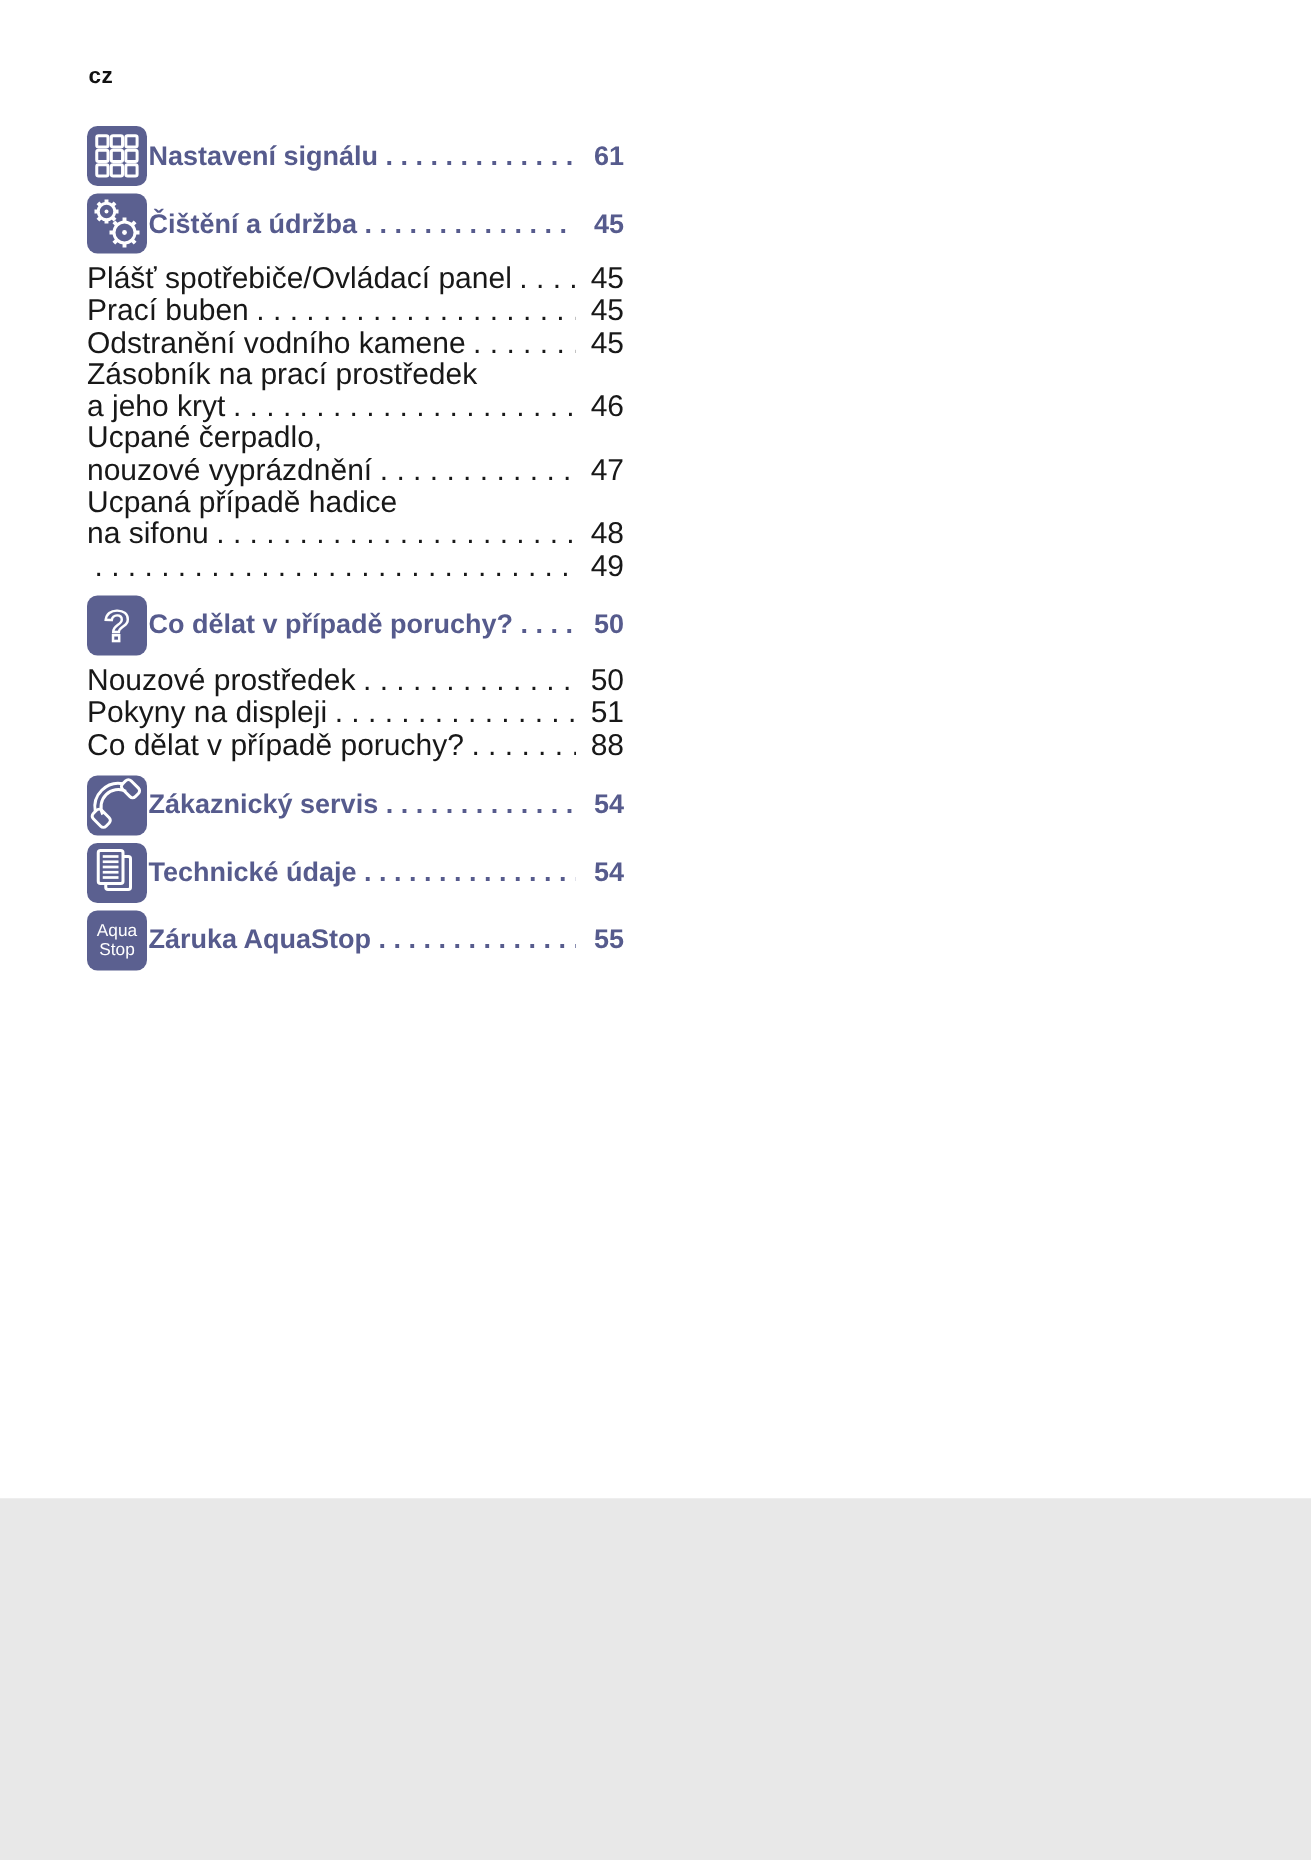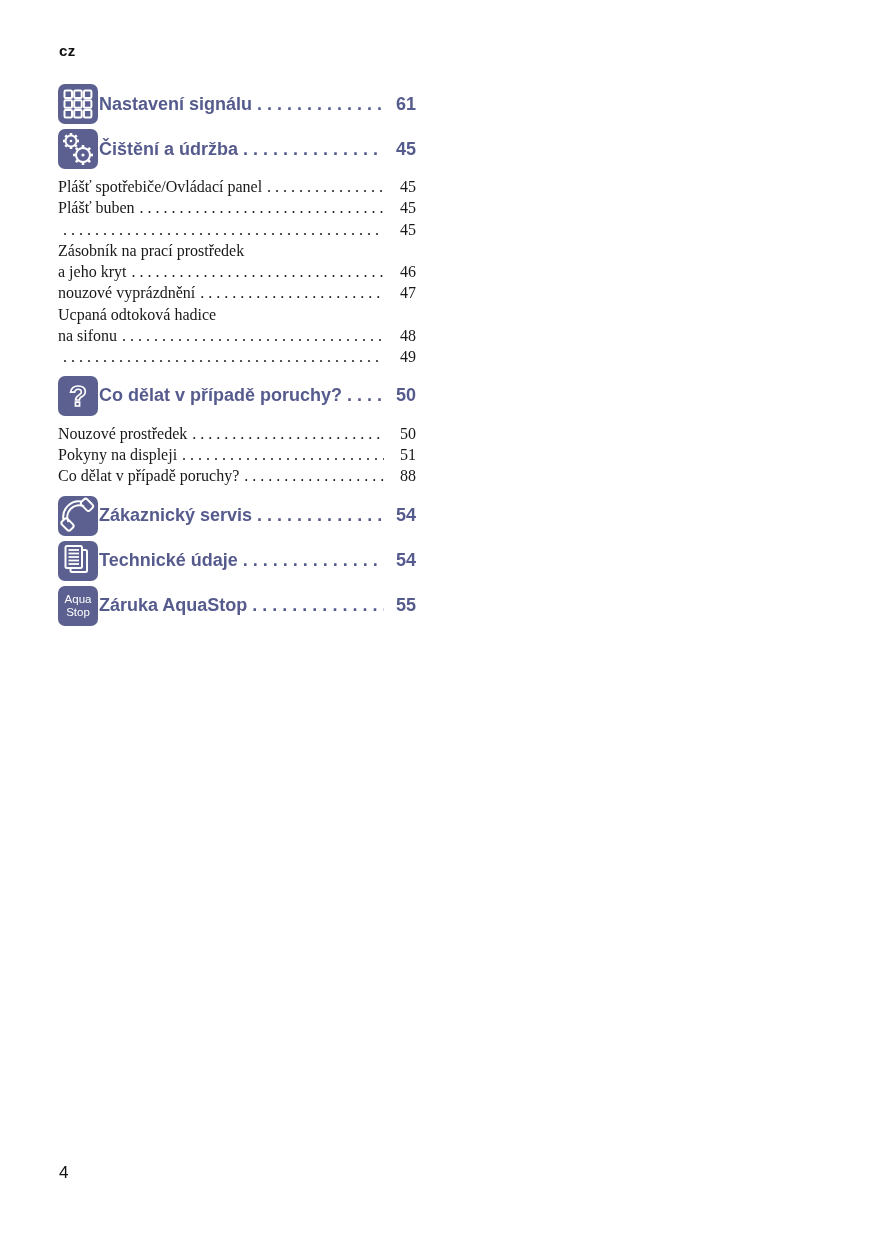--- a/index.html
+++ b/index.html
@@ -1,30 +1,30 @@
 <!DOCTYPE html>
 <html style="--accent: #5b6090; --heading_text: #565b8d; --body_text: #181818;"><head>
 <meta charset="utf-8">
 <style>
   html,body{margin:0;padding:0;background:#e8e8e8;}
   .page{
-    position:relative;width:874px;height:1240px;background:#ffffff;
+    position:relative;width:874px;height:999px;background:#ffffff;
     font-family:"Liberation Sans",sans-serif;color:var(--body_text,#181818);
     overflow:hidden;margin:0 auto;
   }
   .locale{position:absolute;left:59px;top:42px;font-size:15px;font-weight:700;color:#121212;letter-spacing:.3px;}
   .toc{position:absolute;left:58px;top:84px;width:358px;}
   .sec{display:flex;align-items:center;gap:1px;height:40px;margin-bottom:5px;cursor:pointer;}
   .ic{flex:0 0 40px;width:40px;height:40px;border-radius:7px;background:var(--accent,#5b6090);}
   .ic svg{display:block;width:40px;height:40px;}
   .headline{flex:1 1 auto;display:flex;align-items:baseline;min-width:0;
     font-size:18px;font-weight:700;color:var(--heading_text,#575c8e);}
   .group{margin:7px 0 8px;}
   .group2{margin:7px 0 9px;}
-  .item{display:flex;align-items:center;min-width:0;font-size:16px;line-height:21.3px;cursor:pointer;font-family:Liberation Serif, serif;}
+  .item{display:flex;align-items:center;min-width:0;font-size:20px;line-height:21.3px;cursor:pointer;}
   .t{white-space:nowrap;}
   .lead{flex:1 1 auto;min-width:0;overflow:hidden;white-space:nowrap;padding-left:5px;}
   .pg{flex:0 0 auto;min-width:28px;text-align:right;padding-left:4px;}
   .pagenum{position:absolute;left:59px;top:1163px;font-size:17px;color:#121212;}
   .icon-stroke{stroke:#fff;fill:none;}
 </style>
 </head>
 <body>
 
 <div class="page">
@@ -92,43 +92,47 @@
       </span>
     </div>
 
     <div class="group">
       <div class="item">
         <span class="t">Plášť spotřebiče/Ovládací panel</span>
         <span class="lead">. . . . . . . . . . . . . . . . . . . . . . . . . . . . . . . . . . . . . . . . . . . . . . . . . . . . . . . . . . . .</span>
         <span class="pg">45</span>
       </div>
       <div class="item">
-        <span class="t">Plášť buben</span>
-        <span class="lead">. . . . . . . . . . . . . . . . . . . . . . . . . . . . . . . . . . . . . . . . . . . . . . . . . . . . . . . . . . . .</span>
-        <span class="pg">45</span>
-      </div>
-      <div class="item">
+        <span class="t">Prací buben</span>
+        <span class="lead">. . . . . . . . . . . . . . . . . . . . . . . . . . . . . . . . . . . . . . . . . . . . . . . . . . . . . . . . . . . .</span>
+        <span class="pg">45</span>
+      </div>
+      <div class="item">
+        <span class="t">Odstranění vodního kamene</span>
         <span class="lead">. . . . . . . . . . . . . . . . . . . . . . . . . . . . . . . . . . . . . . . . . . . . . . . . . . . . . . . . . . . .</span>
         <span class="pg">45</span>
       </div>
       <div class="item">
         <span class="t">Zásobník na prací prostředek</span>
       </div>
       <div class="item">
         <span class="t">a jeho kryt</span>
         <span class="lead">. . . . . . . . . . . . . . . . . . . . . . . . . . . . . . . . . . . . . . . . . . . . . . . . . . . . . . . . . . . .</span>
         <span class="pg">46</span>
       </div>
       <div class="item">
+        <span class="t">Ucpané čerpadlo,</span>
+      </div>
+      <div class="item">
         <span class="t">nouzové vyprázdnění</span>
         <span class="lead">. . . . . . . . . . . . . . . . . . . . . . . . . . . . . . . . . . . . . . . . . . . . . . . . . . . . . . . . . . . .</span>
         <span class="pg">47</span>
       </div>
       <div class="item">
-        <span class="t">Ucpaná odtoková hadice</span>
+        <span class="t">Ucpaná případě hadice</span>
       </div>
       <div class="item">
         <span class="t">na sifonu</span>
         <span class="lead">. . . . . . . . . . . . . . . . . . . . . . . . . . . . . . . . . . . . . . . . . . . . . . . . . . . . . . . . . . . .</span>
         <span class="pg">48</span>
       </div>
       <div class="item">
         <span class="lead">. . . . . . . . . . . . . . . . . . . . . . . . . . . . . . . . . . . . . . . . . . . . . . . . . . . . . . . . . . . .</span>
         <span class="pg">49</span>
       </div>

